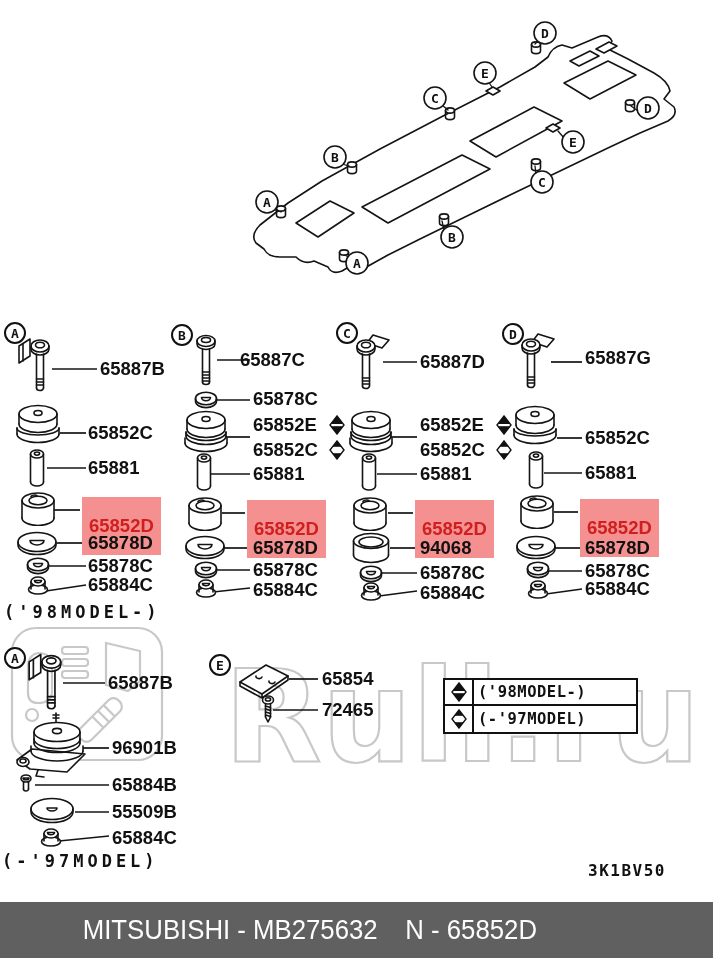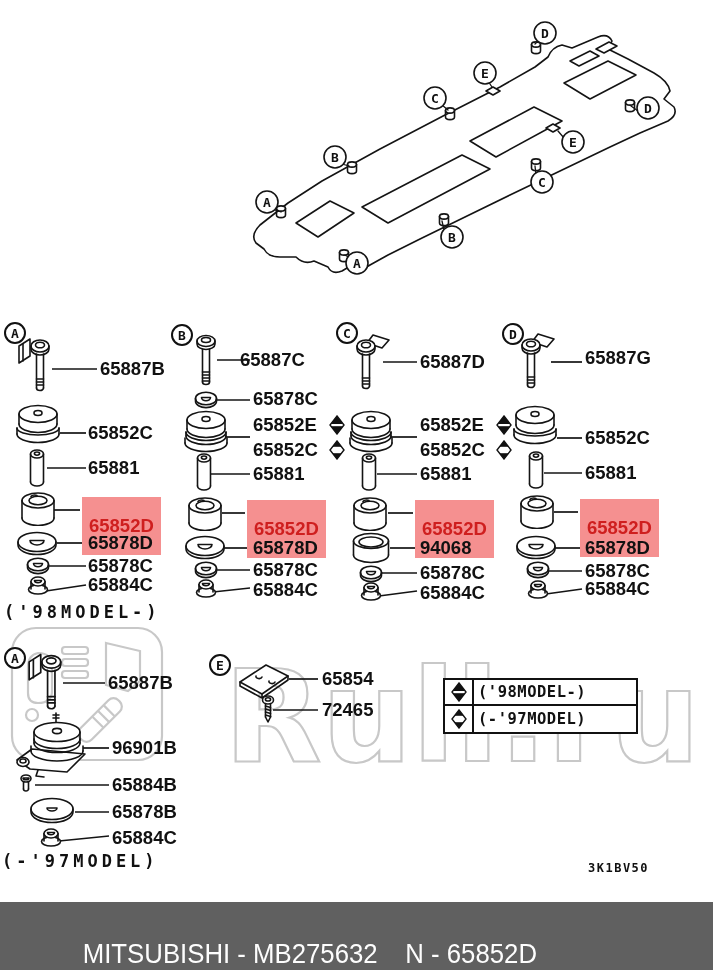--- a/index.html
+++ b/index.html
@@ -26,23 +26,23 @@
                  font-size:13px;font-weight:700;}
   #watermark{position:absolute;left:0;top:595px;z-index:0;}
   .legend{position:absolute;left:443px;top:678px;z-index:3;border:2px solid #111;background:#fff;
           display:grid;grid-template-columns:29px 162px;grid-auto-rows:26px;}
   .legend .sym{border-right:2px solid #111;display:flex;align-items:center;justify-content:center;}
   .legend .r1{border-bottom:2px solid #111;}
   .legend .txt{font-family:"DejaVu Sans Mono",monospace;font-weight:700;font-size:15.5px;
                letter-spacing:.5px;color:#111;display:flex;align-items:center;padding-left:4px;
                white-space:nowrap;}
   .code{position:absolute;left:588px;top:861px;z-index:3;font-family:"DejaVu Sans Mono",monospace;
-        font-weight:700;font-size:12px;letter-spacing:1.5px;color:#111;}
-  .footer{position:absolute;left:0;top:902px;width:713px;height:68px;background:#606060;z-index:4;
-          display:flex;align-items:flex-end;justify-content:center;}
+        font-weight:700;font-size:16px;letter-spacing:1.5px;color:#111;}
+  .footer{position:absolute;left:0;top:902px;width:713px;height:56px;background:#606060;z-index:4;
+          display:flex;align-items:center;justify-content:center;}
   .footer-inner{transform:translateX(-47px) scaleX(.92);color:#fdfdfd;font-size:28px;
                 font-weight:400;white-space:nowrap;}
   .footer-inner .gap{display:inline-block;width:30px;}
 </style>
 </head>
 <body>
 
 <div class="page">
 
   <svg width="0" height="0" style="position:absolute" aria-hidden="true">
@@ -447,21 +447,21 @@
   <span class="pl" style="left:585px;top:427px">65852C</span>
   <span class="pl" style="left:585px;top:462px">65881</span>
   <span class="pl hl" style="left:580px;top:499px">65852D</span>
   <span class="pl" style="left:585px;top:537px">65878D</span>
   <span class="pl" style="left:585px;top:560px">65878C</span>
   <span class="pl" style="left:585px;top:578px">65884C</span>
 
   <span class="pl" style="left:108px;top:672px">65887B</span>
   <span class="pl" style="left:112px;top:737px">96901B</span>
   <span class="pl" style="left:112px;top:774px">65884B</span>
-  <span class="pl" style="left:112px;top:801px">65878B</span>
+  <span class="pl" style="left:112px;top:801px">55509B</span>
   <span class="pl" style="left:112px;top:827px">65884C</span>
   <span class="note" style="left:2px;top:851px">(-'97MODEL)</span>
 
   <span class="pl" style="left:322px;top:668px">65854</span>
   <span class="pl" style="left:322px;top:699px">72465</span>
 
   <div class="legend">
     <div class="sym r1">
         <svg width="16" height="20">
           <use href="#g-dia98"></use>

